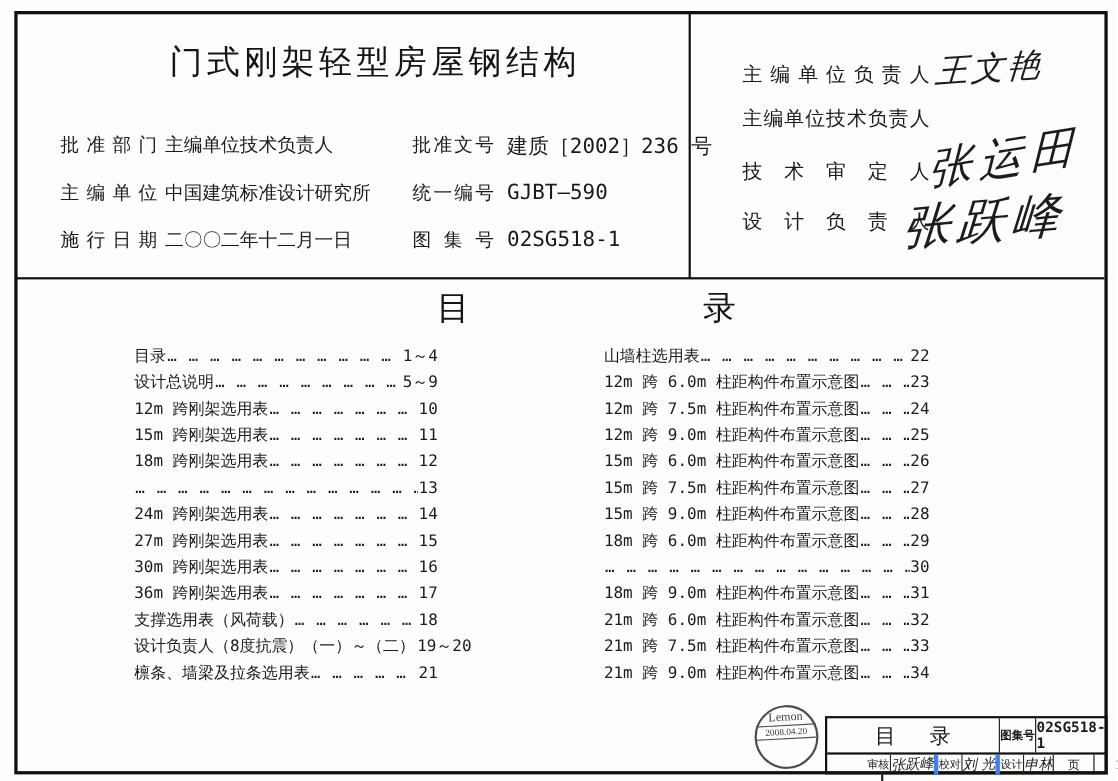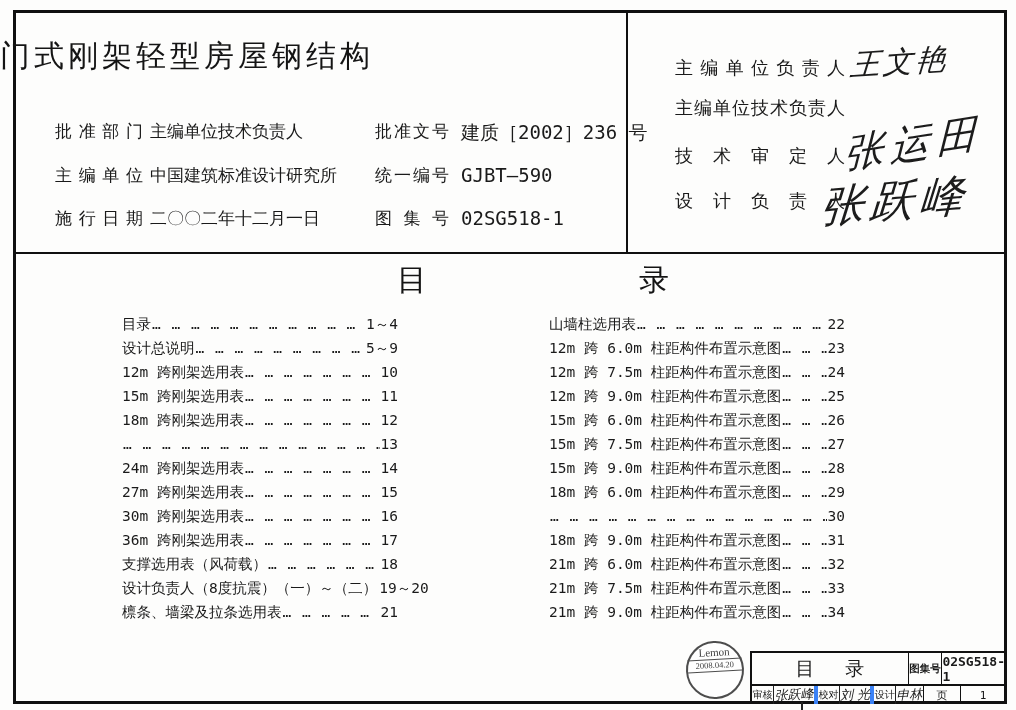--- a/index.html
+++ b/index.html
@@ -4,21 +4,21 @@
 <style>
   html,body{margin:0;padding:0;background:#ffffff;}
   .page{position:relative;width:1016px;height:710px;background:#fdfdfc;overflow:hidden;
         font-family:"Liberation Serif","DejaVu Serif",serif;color:#1a1a1a;}
   
   .frame{position:absolute;left:13px;top:10px;width:988px;height:688px;border:3px solid #101010;}
   .vdiv{position:absolute;left:626px;top:12px;width:2px;height:241px;background:#101010;}
   .hdiv{position:absolute;left:14px;top:252px;width:990px;height:2px;background:#101010;}
 
   
-  .doc-title{position:absolute;left:0;top:36px;width:528px;text-align:left;
+  .doc-title{position:absolute;left:0;top:36px;width:528px;text-align:right;
              font-size:30px;letter-spacing:4px;white-space:nowrap;color:#141414;font-family:Liberation Serif, serif;}
   .info-row{position:absolute;left:55px;width:568px;height:24px;font-size:17px;white-space:nowrap;}
   .info-row .c1{position:absolute;left:0;width:88px;display:inline-block;text-align:justify;text-align-last:justify;}
   .info-row .c2{position:absolute;left:95px;}
   .info-row .c3{position:absolute;left:320px;width:74px;display:inline-block;text-align:justify;text-align-last:justify;}
   .info-row .c4{position:absolute;left:406px;font-family:"DejaVu Sans Mono","Liberation Serif",serif;font-size:19px;}
   .r1{top:120px}.r2{top:164px}.r3{top:207px}
 
   
   .sig-label{position:absolute;left:675px;width:170px;font-size:18px;display:inline-block;
@@ -54,21 +54,21 @@
   
   .tblock{position:absolute;left:750px;top:651px;width:257px;height:53px;border:2.5px solid #111;
           box-sizing:border-box;display:flex;flex-direction:column;background:transparent;}
   .tb-top{display:flex;flex:0 0 31px;border-bottom:2px solid #111;justify-content:center;}
   .tb-doc{width:172px;display:flex;align-items:center;justify-content:center;
           font-size:19px;word-spacing:26px;white-space:nowrap;}
   .tb-atlas-label{width:36px;border-left:1.5px solid #111;display:flex;align-items:center;
                   justify-content:center;font-size:10.5px;font-weight:bold;}
   .tb-atlas-no{flex:1;border-left:1.5px solid #111;display:flex;align-items:center;justify-content:center;
                font-size:13px;font-weight:bold;font-family:"DejaVu Sans Mono","Liberation Serif",serif;}
-  .tb-bot{display:flex;flex:1 1 auto;align-items:stretch;}
+  .tb-bot{display:flex;flex:1 1 auto;align-items:stretch;padding-left:36px;}
   .tb-cell{display:flex;align-items:center;justify-content:center;}
   .lbl{font-size:10px;flex:0 0 21px;border-right:1px solid #222;}
   .lbl-mid{border-left:4px solid #3b82f6;}
   .sigc{font-size:13px;font-style:italic;white-space:nowrap;overflow:visible;
         font-family:"DejaVu Serif",serif;transform:rotate(-3deg);}
   .sg1{flex:1.5 1 0;}.sg2{flex:1.05 1 0;}.sg3{flex:1 1 0;}
   .tb-page-label{flex:0 0 36px;border-left:1.5px solid #111;font-size:11px;}
   .tb-page-no{flex:0 0 44px;border-left:1.5px solid #111;font-size:11px;
               font-family:"DejaVu Sans Mono","Liberation Serif",serif;}
   .sig-tail{position:absolute;left:801px;top:702px;width:2px;height:8px;background:#222;}

